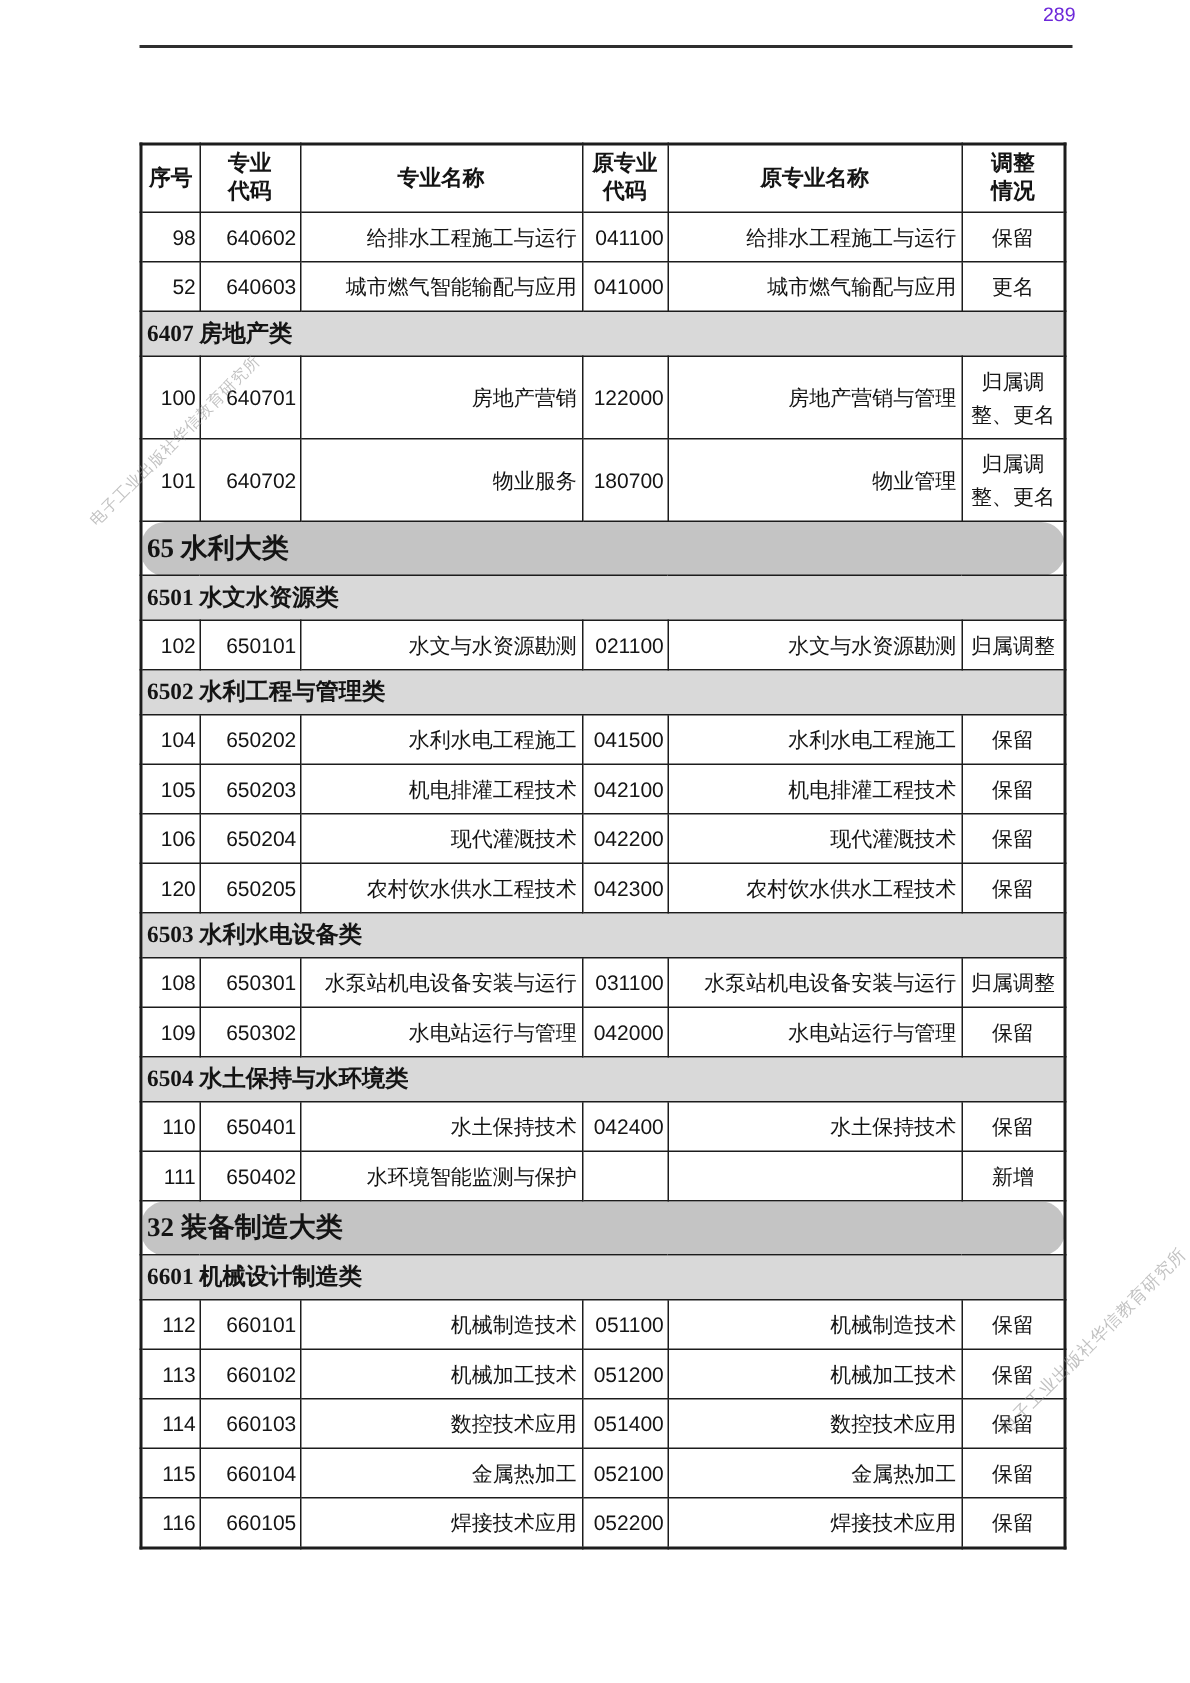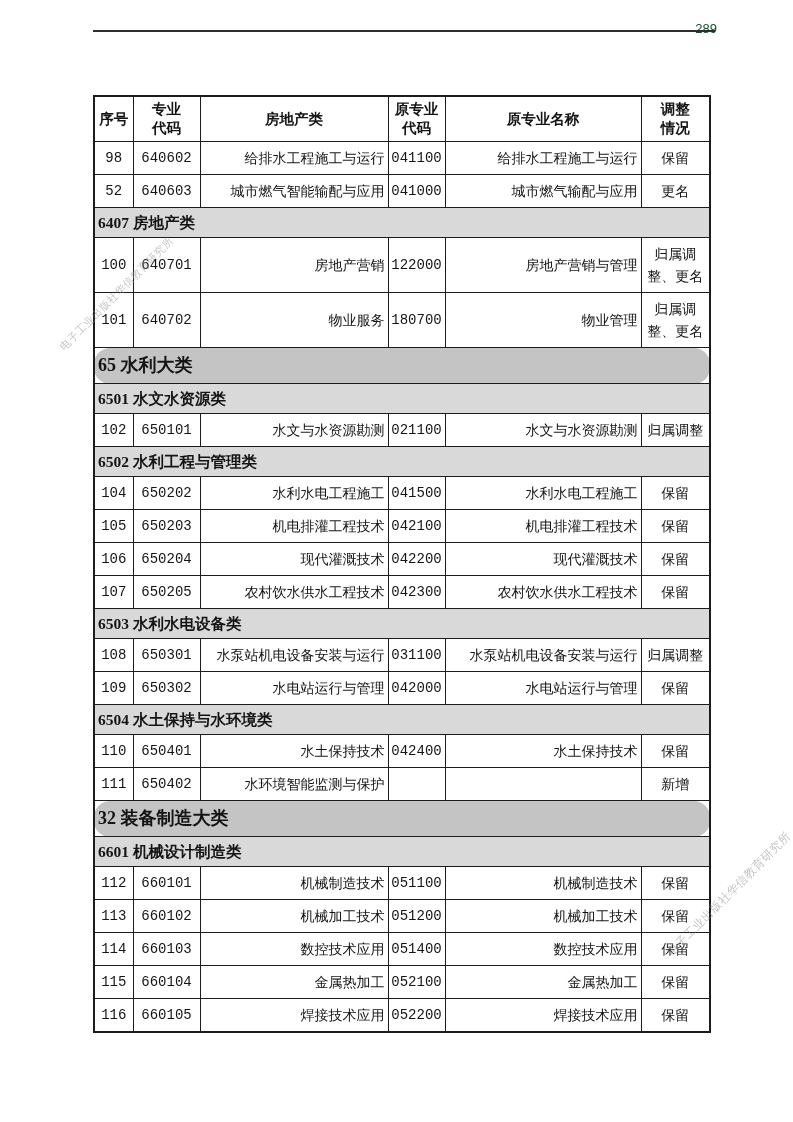--- a/index.html
+++ b/index.html
@@ -11,22 +11,21 @@
     font-family: "Liberation Sans", sans-serif;
     color: var(--text, #141414);
     overflow: hidden;
   }
   .page-number {
     position: absolute;
     top: 2px;
     right: 76px;
     font-size: 13px;
     font-family: "Liberation Sans", sans-serif;
-    color: #14532d;
-    margin-top: 19px;
+    color: #6d28d9;
   }
   .top-rule {
     position: absolute;
     left: 93px;
     top: 30px;
     width: 622px;
     height: 2px;
     background: var(--rule, #2e2e2e);
   }
   .table-wrap {
@@ -49,23 +48,23 @@
   table.majors th {
     font-weight: bold;
     font-size: 14.5px;
     line-height: 19px;
     text-align: center;
     white-space: pre-line;
     height: 37px;
     padding: 3px 2px;
   }
   td.num {
-    font-family: Liberation Mono, monospace;
+    font-family: Liberation Sans, sans-serif;
     font-size: 14px;
-    text-align: center;
+    text-align: right;
     height: 22px;
     line-height: 22px;
     padding: 5px 2px;
   }
   td.name {
     font-size: 14px;
     text-align: right;
     height: 22px;
     line-height: 22px;
     padding: 5px 3px 5px 4px;
@@ -129,21 +128,21 @@
         <col style="width:188px">
         <col style="width:57px">
         <col style="width:196px">
         <col style="width:69px">
       </colgroup>
       <thead>
         <tr>
             <th>序号</th>
             <th>专业
 代码</th>
-            <th>房地产类</th>
+            <th>专业名称</th>
             <th>原专业
 代码</th>
             <th>原专业名称</th>
             <th>调整
 情况</th>
           </tr>
       </thead>
       <tbody>
           <tr>
             <td class="num">98</td>
@@ -215,21 +214,21 @@
           </tr>
           <tr>
             <td class="num">106</td>
             <td class="num">650204</td>
             <td class="name">现代灌溉技术</td>
             <td class="num">042200</td>
             <td class="name">现代灌溉技术</td>
             <td class="adjust">保留</td>
           </tr>
           <tr>
-            <td class="num">107</td>
+            <td class="num">120</td>
             <td class="num">650205</td>
             <td class="name">农村饮水供水工程技术</td>
             <td class="num">042300</td>
             <td class="name">农村饮水供水工程技术</td>
             <td class="adjust">保留</td>
           </tr>
           <tr>
             <td colspan="6" class="section">6503 水利水电设备类</td>
           </tr>
           <tr>

